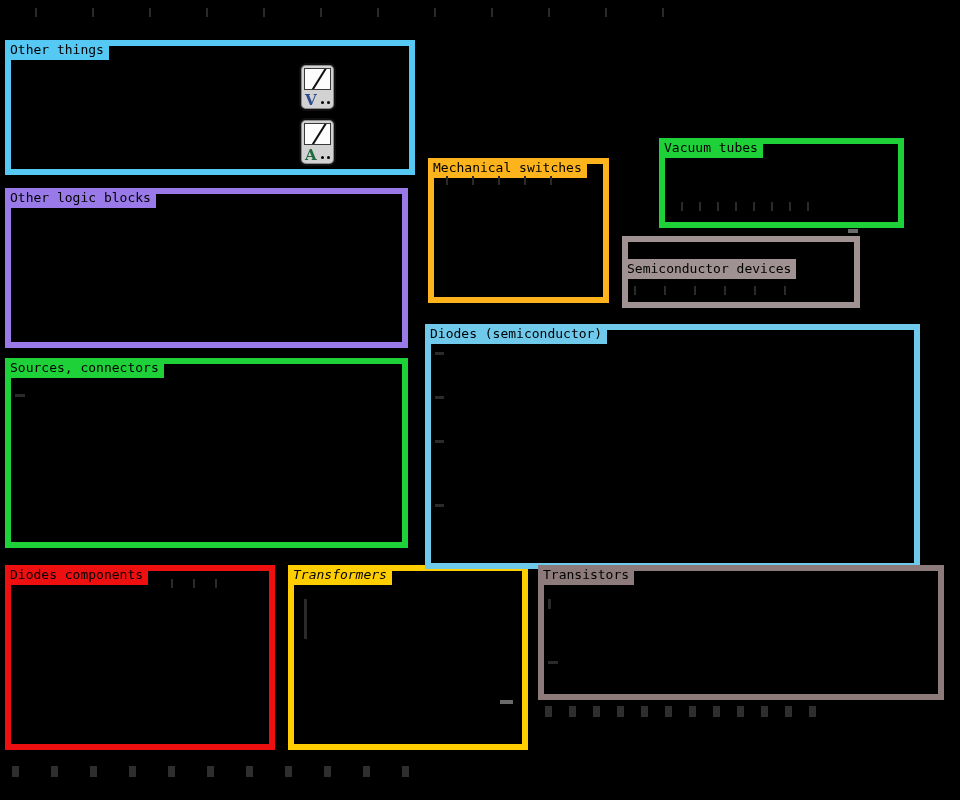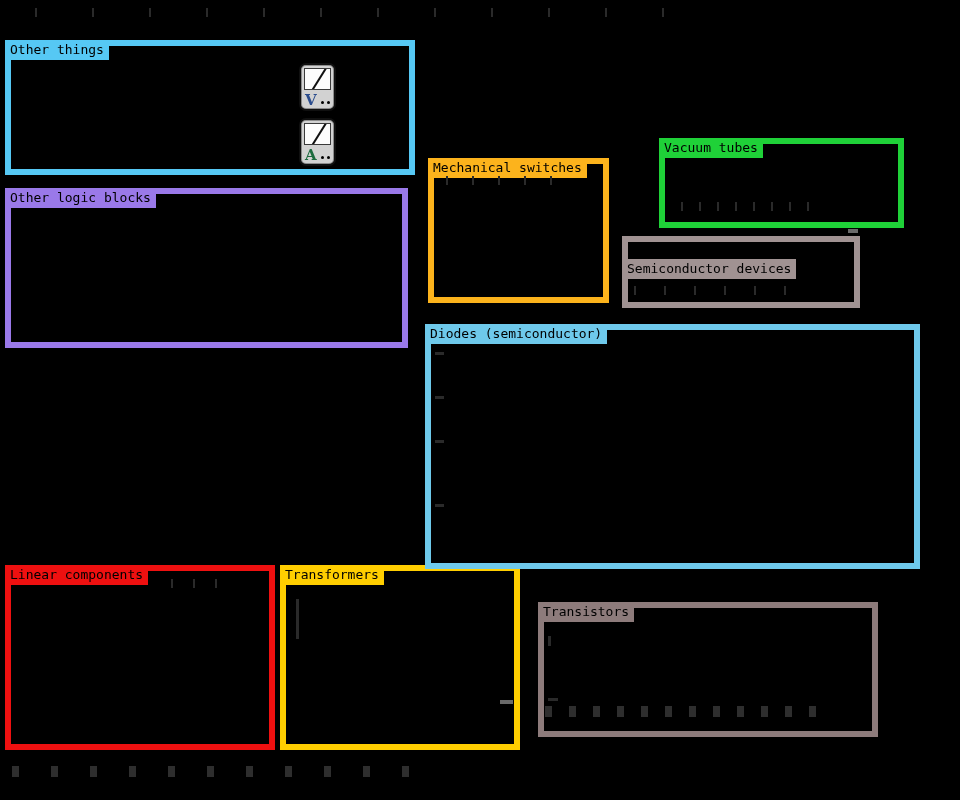--- a/index.html
+++ b/index.html
@@ -19,29 +19,29 @@
   .g-other   { left:5px;   top:40px;  width:410px; height:135px; border-color:#56c8f4; }
   .g-other   .group-label { background:#56c8f4; }
   .g-logic   { left:5px;   top:188px; width:403px; height:160px; border-color:#9a79e9; }
   .g-logic   .group-label { background:#9a79e9; }
   .g-sources { left:5px;   top:358px; width:403px; height:190px; border-color:#1fd138; }
   .g-sources .group-label { background:#1fd138; }
   .g-linear  { left:5px;   top:565px; width:270px; height:185px; border-color:#ee1010; }
   .g-linear  .group-label { background:#ee1010; }
   .g-mech    { left:428px; top:158px; width:181px; height:145px; border-color:#fcb31c; }
   .g-mech    .group-label { background:#fcb31c;text-align:right; }
-  .g-transf  { left:280px; top:565px; width:240px; height:185px; border-color:#ffce00; }
+  .g-transf  { left:288px; top:565px; width:240px; height:185px; border-color:#ffce00;font-style:italic; }
   .g-transf  .group-label { background:#ffce00; }
   .g-vacuum  { left:618px; top:138px; width:245px; height:90px;  border-color:#1fd138;margin-left:41px; }
   .g-vacuum  .group-label { background:#1fd138; }
   .g-semi    { left:622px; top:236px; width:238px; height:72px;  border-color:#a09292; }
   .g-semi    .group-label { background:#a09292;margin-top:23px; }
   .g-diodes  { left:425px; top:312px; width:495px; height:245px; border-color:#6ec9eb;margin-top:12px; }
   .g-diodes  .group-label { background:#6ec9eb; }
-  .g-trans   { left:538px; top:565px; width:340px; height:135px; border-color:#8d7b7b;margin-top:37px; }
+  .g-trans   { left:538px; top:565px; width:406px; height:135px; border-color:#8d7b7b; }
   .g-trans   .group-label { background:#8d7b7b; }
 
   
   .meter {
     position:absolute; width:37px; height:48px;
     background:#d2d2d2; border:2px solid #101010; border-radius:7px;
     box-shadow: inset 0 0 0 1px #8d8d8d;
   }
   .meter-v { left:288px; top:17px; }
   .meter-a { left:288px; top:72px; }
@@ -110,23 +110,27 @@
         <span class="meter-dot"></span>
           <span class="meter-dot"></span>
       </span>
     </div>
   </div>
 
   <div class="group g-logic">
     <span class="group-label">Other logic blocks</span>
   </div>
 
+  <div class="group g-sources">
+    <span class="group-label">Sources, connectors</span>
+    <div class="fmark" style="left:4px; top:30px; width:10px; height:3px;"></div>
+  </div>
 
   <div class="group g-linear">
-    <span class="group-label">Linear components</span>
+    <span class="group-label">Diodes components</span>
     <div class="frow" style="left:160px; top:8px; gap:20px;">
       <span class="ftick"></span>
         <span class="ftick"></span>
         <span class="ftick"></span>
     </div>
   </div>
 
   <div class="group g-mech">
     <span class="group-label">Mechanical switches</span>
     <div class="frow" style="left:12px; top:12px; gap:24px;">

